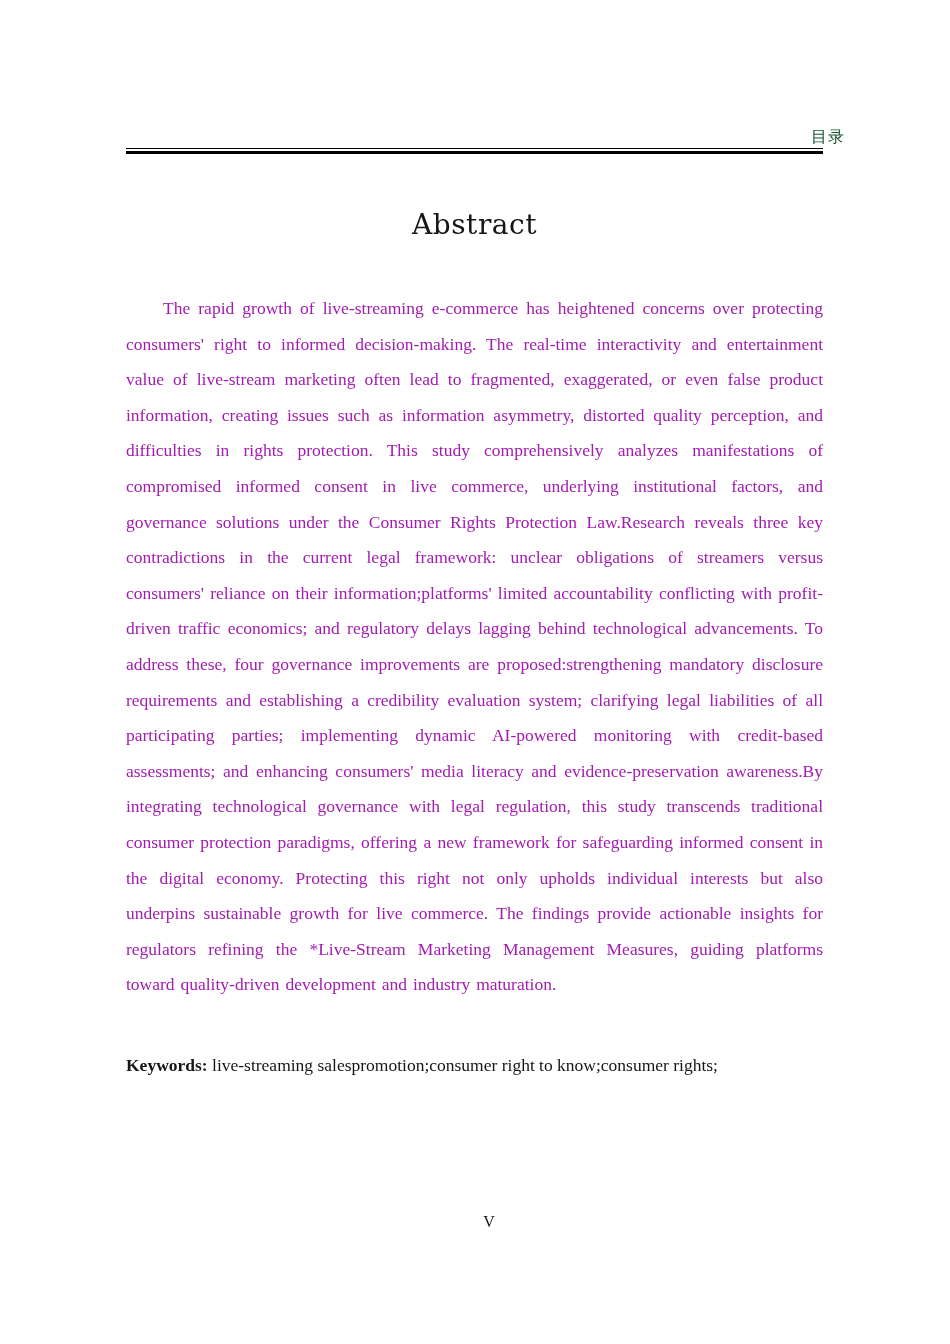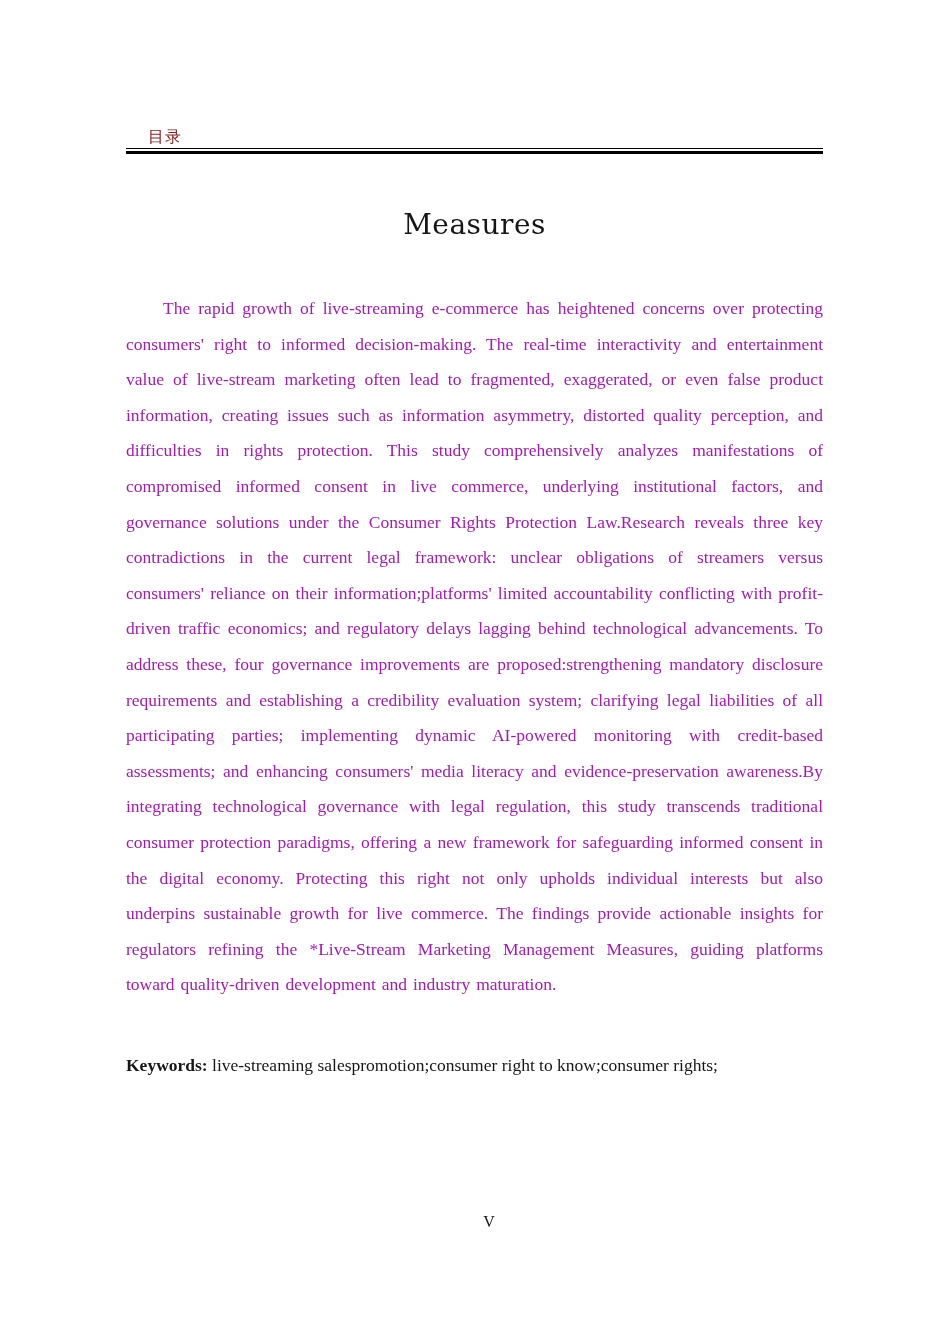--- a/index.html
+++ b/index.html
@@ -15,25 +15,25 @@
     color: #1a1a1a;
     font-family: "Liberation Serif", serif;
     overflow: hidden;
   }
   
   .header-title {
     position: absolute;
     top: 126px;
     left: 148px;          
     width: 697px;
-    text-align: left;
+    text-align: right;
     font-size: 16px;
     line-height: 22px;
     letter-spacing: 1px;
-    color: #7f1d1d;
+    color: #14532d;
   }
   .header-rule {
     position: absolute;
     top: 148px;
     left: 126px;
     width: 697px;
     height: 2px;                       
     border-top: 1.5px solid #000000;   
     border-bottom: 3.5px solid #000000;
   }
@@ -95,21 +95,21 @@
 </style>
 </head>
 <body>
 
 <div class="page">
 
   <div class="header-title">目录</div>
 
   <div class="header-rule"></div>
 
-  <h1 class="doc-title">Measures</h1>
+  <h1 class="doc-title">Abstract</h1>
 
   <p class="abstract">The rapid growth of live-streaming e-commerce has heightened concerns over protecting consumers' right to informed decision-making. The real-time interactivity and entertainment value of live-stream marketing often lead to fragmented, exaggerated, or even false product information, creating issues such as information asymmetry, distorted quality perception, and difficulties in rights protection. This study comprehensively analyzes manifestations of compromised informed consent in live commerce, underlying institutional factors, and governance solutions under the Consumer Rights Protection Law.Research reveals three key contradictions in the current legal framework: unclear obligations of streamers versus consumers' reliance on their information;platforms' limited accountability conflicting with profit-driven traffic economics; and regulatory delays lagging behind technological advancements. To address these, four governance improvements are proposed:strengthening mandatory disclosure requirements and establishing a credibility evaluation system; clarifying legal liabilities of all participating parties; implementing dynamic AI-powered monitoring with credit-based assessments; and enhancing consumers' media literacy and evidence-preservation awareness.By integrating technological governance with legal regulation, this study transcends traditional consumer protection paradigms, offering a new framework for safeguarding informed consent in the digital economy. Protecting this right not only upholds individual interests but also underpins sustainable growth for live commerce. The findings provide actionable insights for regulators refining the *Live-Stream Marketing Management Measures, guiding platforms toward quality-driven development and industry maturation.</p>
 
   <p class="keywords">
     <span class="kw-label">Keywords:</span>
     <span class="kw-text">live-streaming salespromotion;consumer right to know;consumer rights;</span>
   </p>
 
   <div class="footer">
     <span>V</span>

